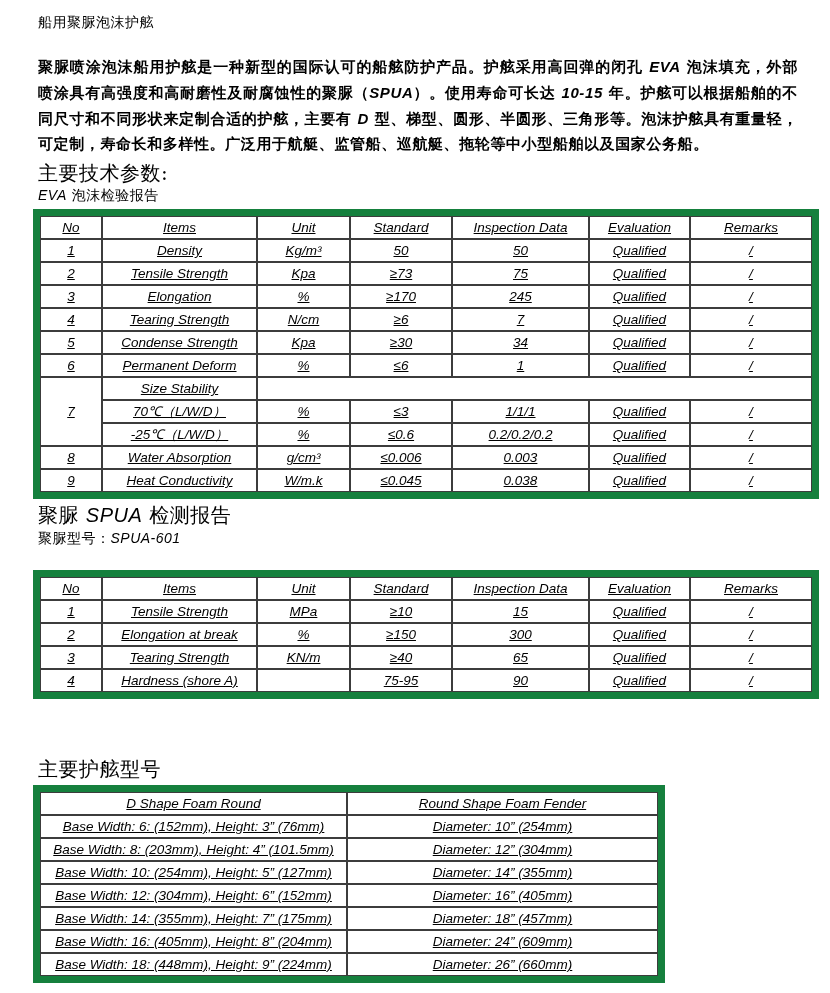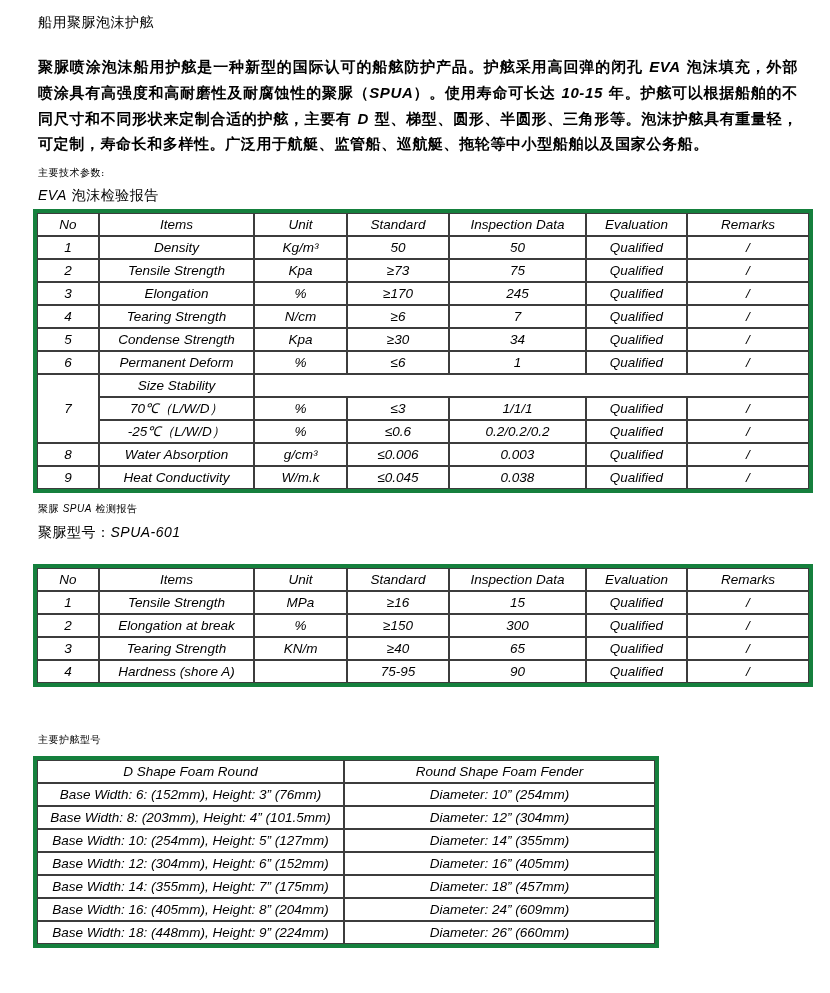--- a/index.html
+++ b/index.html
@@ -23,42 +23,43 @@
   .intro {
     margin: 22px 0 0 5px;
     width: 760px;
     font-size: 15px; line-height: 25px;
     text-align: justify;
     letter-spacing: 0.6px;
     font-weight: bold;
   }
   .sec-heading {
     margin: 6px 0 0 5px;
-    font-size: 10px; line-height: 20px;
+    font-size: 20px; line-height: 20px;
     font-weight: normal;
     letter-spacing: 0.5px;
   }
   .sub-heading {
     margin: 2px 0 0 5px;
     font-size: 14px; line-height: 20px;
     font-weight: normal;
     letter-spacing: 0.5px;
   }
   .seg-lat {
     font-family: "Liberation Sans", sans-serif;
     font-style: italic;
   }
   .seg-cjk { font-family: "DejaVu Serif", serif; font-style: normal; }
 
   table {
     border-collapse: separate;
     border-spacing: 0;
     table-layout: fixed;
-    border: 4px solid #15803d;
+    border: 7px solid #15803d;
     background: #fff;
+    text-decoration: underline;
   }
   th, td {
     border: 1px solid #3c3c3c;
     font-family: "Liberation Sans", sans-serif;
     font-style: italic;
     font-weight: normal;
     font-size: 13.5px;
     text-align: center;
     vertical-align: middle;
     height: 21px;
@@ -73,21 +74,21 @@
   .report-table col.c-unit { width: 93px; }
   .report-table col.c-std  { width: 102px; }
   .report-table col.c-insp { width: 137px; }
   .report-table col.c-eval { width: 101px; }
   .report-table col.c-rem  { width: 122px; }
 
   #eva-table   { margin-top: 4px; }
   #spua-heading  { }
   #spua-model    { margin-top: 3px; }
   #spua-table  { margin-top: 22px; }
-  #models-heading { margin-top: 43px; }
+  #models-heading { margin-top: 60px; }
   #models-table {
     margin-top: 6px;
     width: 618px;
   }
   #models-table col.c-d     { width: 307px; }
   #models-table col.c-round { width: 311px; }
 </style>
 </head>
 <body>
 
@@ -242,21 +243,21 @@
           <th>Inspection Data</th>
           <th>Evaluation</th>
           <th>Remarks</th>
         </tr>
       </thead>
       <tbody>
         <tr>
           <td>1</td>
           <td>Tensile Strength</td>
           <td>MPa</td>
-          <td>≥16</td>
+          <td>≥10</td>
           <td>15</td>
           <td>Qualified</td>
           <td>/</td>
         </tr>
         <tr>
           <td>2</td>
           <td>Elongation at break</td>
           <td>%</td>
           <td>≥150</td>
           <td>300</td>

